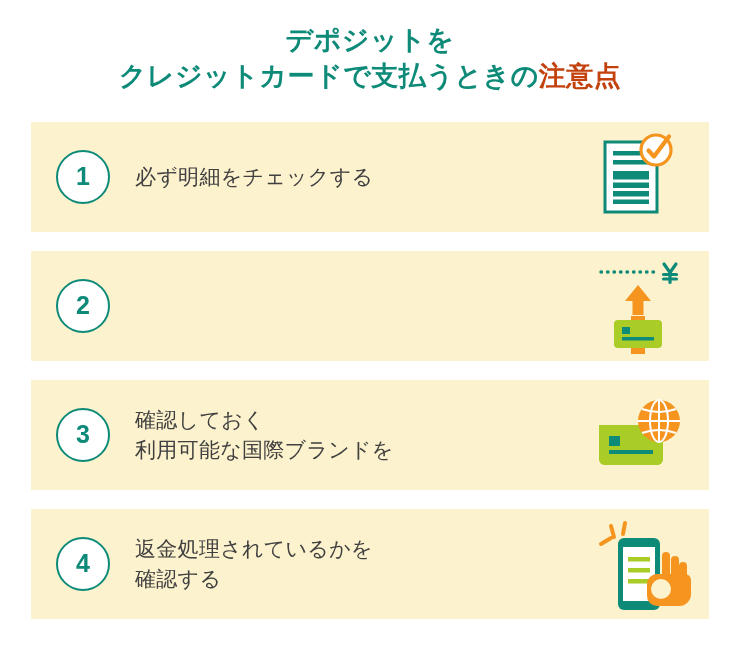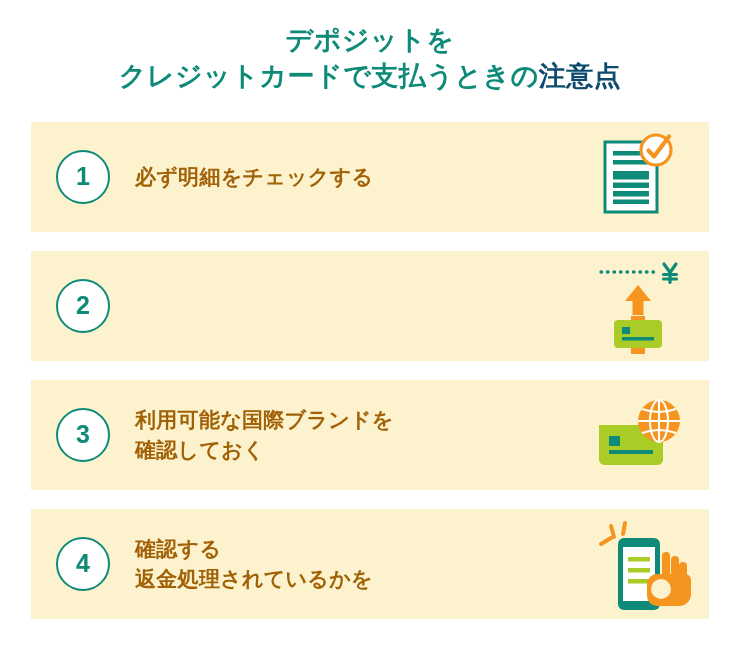--- a/index.html
+++ b/index.html
@@ -31,21 +31,21 @@
     font-weight: bold;
     line-height: 1.35;
     letter-spacing: 0.5px;
     color: #0e8a78;
   }
   .title-line {
     display: block;
     white-space: nowrap;
   }
   .title .accent {
-    color: #0c4a6e;
+    color: #c2410c;
   }
 
   
   .rows {
     position: absolute;
     top: 122px;
     left: 31px;
     width: 678px;
   }
   .row {
@@ -80,22 +80,22 @@
     line-height: 1;
     padding-bottom: 2px;
   }
 
   .row-text {
     position: absolute;
     left: 104px;
     top: 50%;
     transform: translateY(-50%);
     font-size: 21px;
-    font-weight: bold;
-    color: #a16207;
+    font-weight: normal;
+    color: #404040;
     line-height: 1.45;
     letter-spacing: 0.3px;
     max-width: 440px;
   }
   .row-text .tline { display: block; white-space: nowrap; }
 
   .row-icon {
     position: absolute;
     right: 18px;
     top: 50%;
@@ -174,22 +174,22 @@
           <rect x="44" y="90" width="14" height="6" fill="#f5941e"></rect>
         </svg>
       </div>
     </div>
 
     <div class="row">
       <div class="badge">
         <span class="badge-num">3</span>
       </div>
       <div class="row-text">
+        <span class="tline">確認しておく</span>
         <span class="tline">利用可能な国際ブランドを</span>
-        <span class="tline">確認しておく</span>
       </div>
       <div class="row-icon">
         <svg width="104" height="96" viewBox="0 0 104 96" aria-hidden="true">
 
           <path d="M12 38 h58 a6 6 0 0 1 6 6 v28 a6 6 0 0 1 -6 6 h-52 a6 6 0 0 1 -6 -6 v-28 a6 6 0 0 1 0 0 z" fill="#aacc27"></path>
           <rect x="12" y="38" width="64" height="40" rx="6" fill="#aacc27"></rect>
           <rect x="22" y="49" width="11" height="10" fill="#0e8a78"></rect>
           <rect x="22" y="63" width="44" height="4" fill="#0e8a78"></rect>
 
           <circle cx="72" cy="34" r="21" fill="#f5941e"></circle>
@@ -202,22 +202,22 @@
           </g>
         </svg>
       </div>
     </div>
 
     <div class="row">
       <div class="badge">
         <span class="badge-num">4</span>
       </div>
       <div class="row-text">
+        <span class="tline">返金処理されているかを</span>
         <span class="tline">確認する</span>
-        <span class="tline">返金処理されているかを</span>
       </div>
       <div class="row-icon">
         <svg width="104" height="96" viewBox="0 0 104 96" aria-hidden="true">
 
           <g stroke="#f5941e" stroke-width="4" stroke-linecap="round">
             <line x1="14" y1="28" x2="24" y2="22"></line>
             <line x1="24" y1="10" x2="27" y2="21"></line>
             <line x1="38" y1="7" x2="36" y2="18"></line>
           </g>
 

